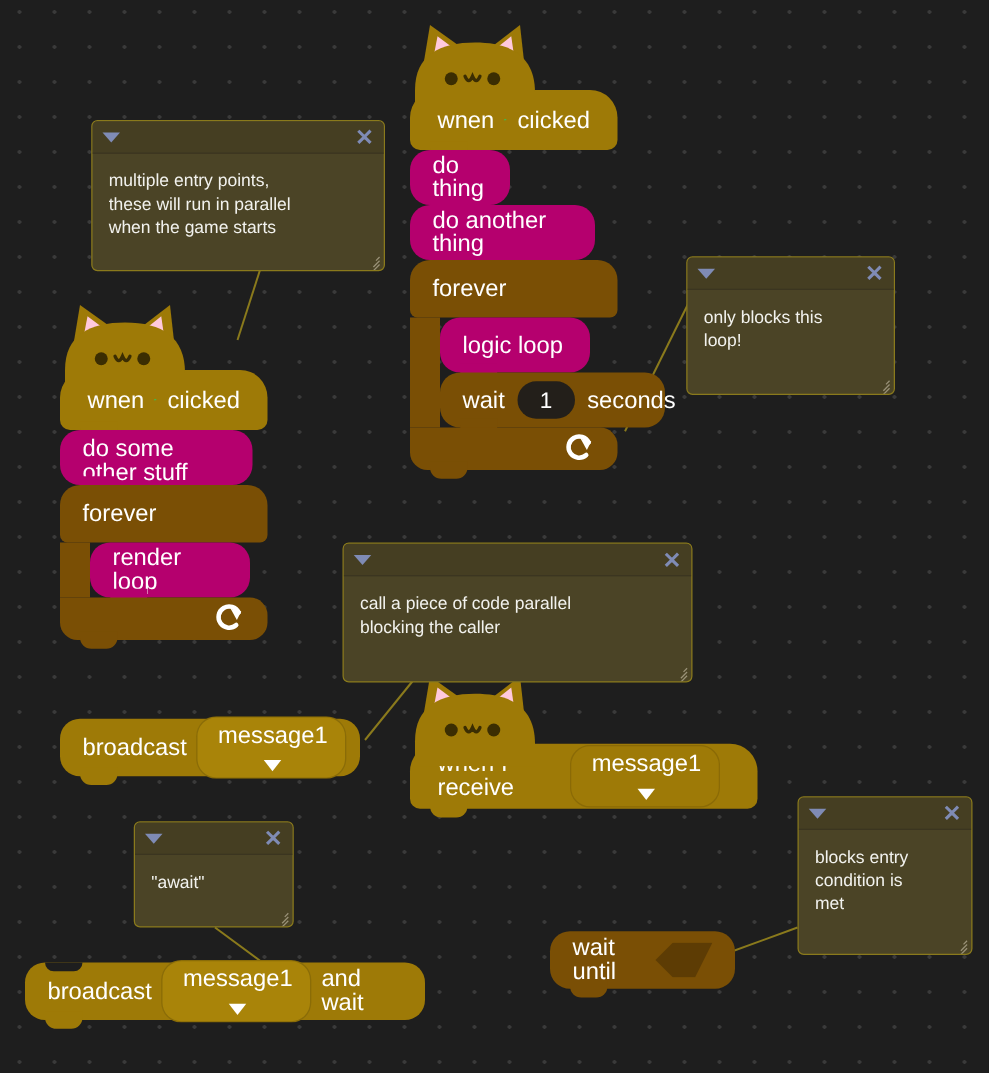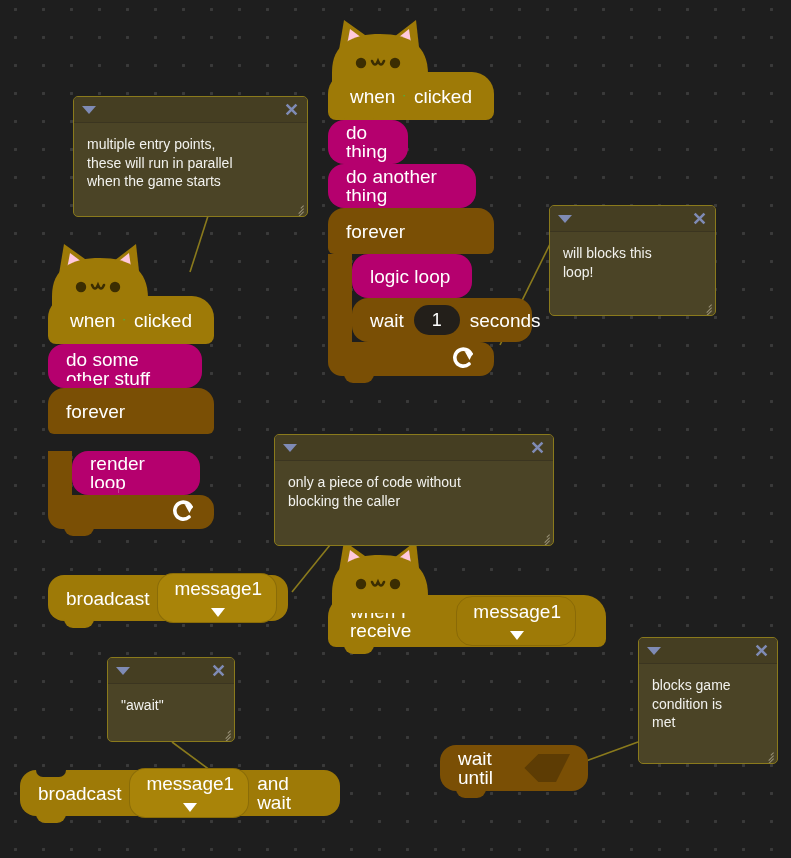--- a/index.html
+++ b/index.html
@@ -306,21 +306,21 @@
     </div>
 
     <div class="block stack notch-bottom" style="background:#b5006e; width:154px;align-items:flex-end;">
       <span>do some other stuff</span>
     </div>
 
     <div style="position:relative;">
       <div class="block c-block-head" style="background:#7a4f05; width:166px;">
         <span>forever</span>
       </div>
-      <div style="display:flex;margin-top:17px;">
+      <div style="display:flex;">
         <div class="c-arm" style="background:#7a4f05;"></div>
         <div>
           <div class="block stack notch-bottom" style="background:#b5006e; width:128px;">
             <span>render loop</span>
           </div>
         </div>
       </div>
       <div class="c-foot notch-bottom" style="background:#7a4f05; width:166px;">
         <svg width="26" height="24" viewBox="0 0 26 24">
           <path d="M21 7 a8.5 8.5 0 1 0 -2 10" fill="none" stroke="#ffffff" stroke-width="3.6" stroke-linecap="round"></path>
@@ -391,35 +391,35 @@
         <span></span>
         <span></span>
       </div>
   </div>
 
   <div class="comment" style="left:549px; top:205px; width:167px; height:111px;">
     <div class="comment-bar">
       <span class="comment-collapse"></span>
       <span class="comment-close">✕</span>
     </div>
-    <div class="comment-body">will blocks this
+    <div class="comment-body">only blocks this
 loop!</div>
     <div class="resize-grip">
         <span></span>
         <span></span>
         <span></span>
       </div>
   </div>
 
   <div class="comment" style="left:274px; top:434px; width:280px; height:112px;">
     <div class="comment-bar">
       <span class="comment-collapse"></span>
       <span class="comment-close">✕</span>
     </div>
-    <div class="comment-body">only a piece of code without
+    <div class="comment-body">call a piece of code parallel
 blocking the caller</div>
     <div class="resize-grip">
         <span></span>
         <span></span>
         <span></span>
       </div>
   </div>
 
   <div class="comment" style="left:107px; top:657px; width:128px; height:85px;">
     <div class="comment-bar">
@@ -432,21 +432,21 @@
         <span></span>
         <span></span>
       </div>
   </div>
 
   <div class="comment" style="left:638px; top:637px; width:140px; height:127px;">
     <div class="comment-bar">
       <span class="comment-collapse"></span>
       <span class="comment-close">✕</span>
     </div>
-    <div class="comment-body">blocks game
+    <div class="comment-body">blocks entry
 condition is
 met</div>
     <div class="resize-grip">
         <span></span>
         <span></span>
         <span></span>
       </div>
   </div>
 
 </div>

